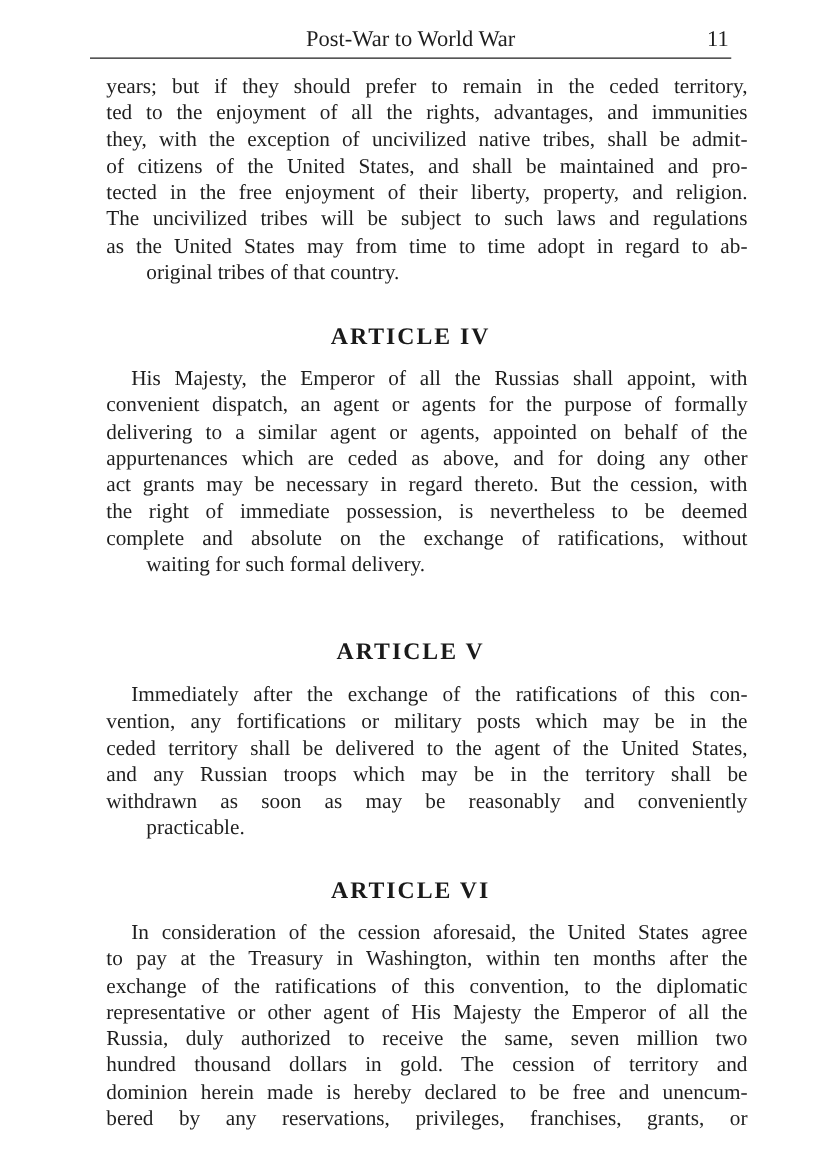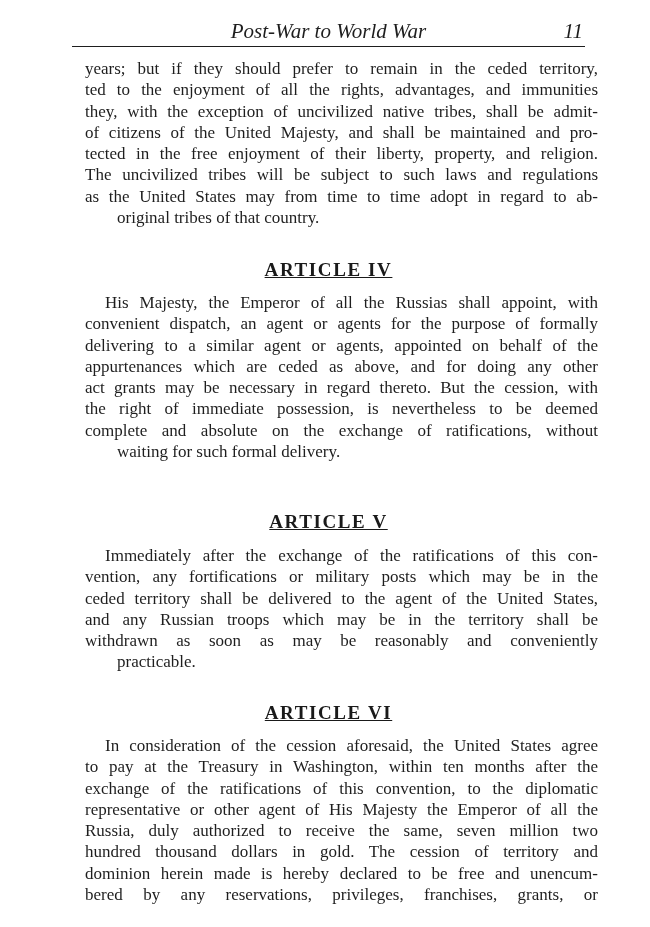--- a/index.html
+++ b/index.html
@@ -14,23 +14,22 @@
       overflow: hidden;
       font-family: "Liberation Serif", "DejaVu Serif", serif;
       color: #1e1e1e;
     }
     .running-head {
       position: absolute;
       left: 72px;
       width: 513px;
       top: 19px;
       height: 24px;
-      font-size: 21px;
+      font-size: 18px;
       line-height: 24px;
-      font-style: italic;
     }
     .running-head .title {
       position: absolute;
       left: 0;
       width: 513px;
       text-align: center;
       padding-left: 0;
       box-sizing: border-box;
     }
     .running-head .folio {
@@ -72,37 +71,36 @@
       position: absolute;
       left: 72px;
       width: 513px;
       text-align: center;
       font-size: 19px;
       font-weight: bold;
       letter-spacing: 1.6px;
       line-height: 24px;
       height: 24px;
       color: #1a1a1a;
-      text-decoration: underline;
     }
   </style>
 </head>
 <body>
 
 <div class="running-head">
   <span class="title">Post-War to World War</span>
   <span class="folio">11</span>
 </div>
 <div class="head-rule"></div>
 
 <div class="para" style="top:58px;">
   <span class="line">years; but if they should prefer to remain in the ceded territory,</span>
   <span class="line">ted to the enjoyment of all the rights, advantages, and immunities</span>
   <span class="line">they, with the exception of uncivilized native tribes, shall be admit-</span>
-  <span class="line">of citizens of the United Majesty, and shall be maintained and pro-</span>
+  <span class="line">of citizens of the United States, and shall be maintained and pro-</span>
   <span class="line">tected in the free enjoyment of their liberty, property, and religion.</span>
   <span class="line">The uncivilized tribes will be subject to such laws and regulations</span>
   <span class="line">as the United States may from time to time adopt in regard to ab-</span>
   <span class="line last">original tribes of that country.</span>
 </div>
 
 <div class="heading" style="top:258px;">ARTICLE IV</div>
 <div class="para" style="top:292px;">
   <span class="line indent">His Majesty, the Emperor of all the Russias shall appoint, with</span>
   <span class="line">convenient dispatch, an agent or agents for the purpose of formally</span>

